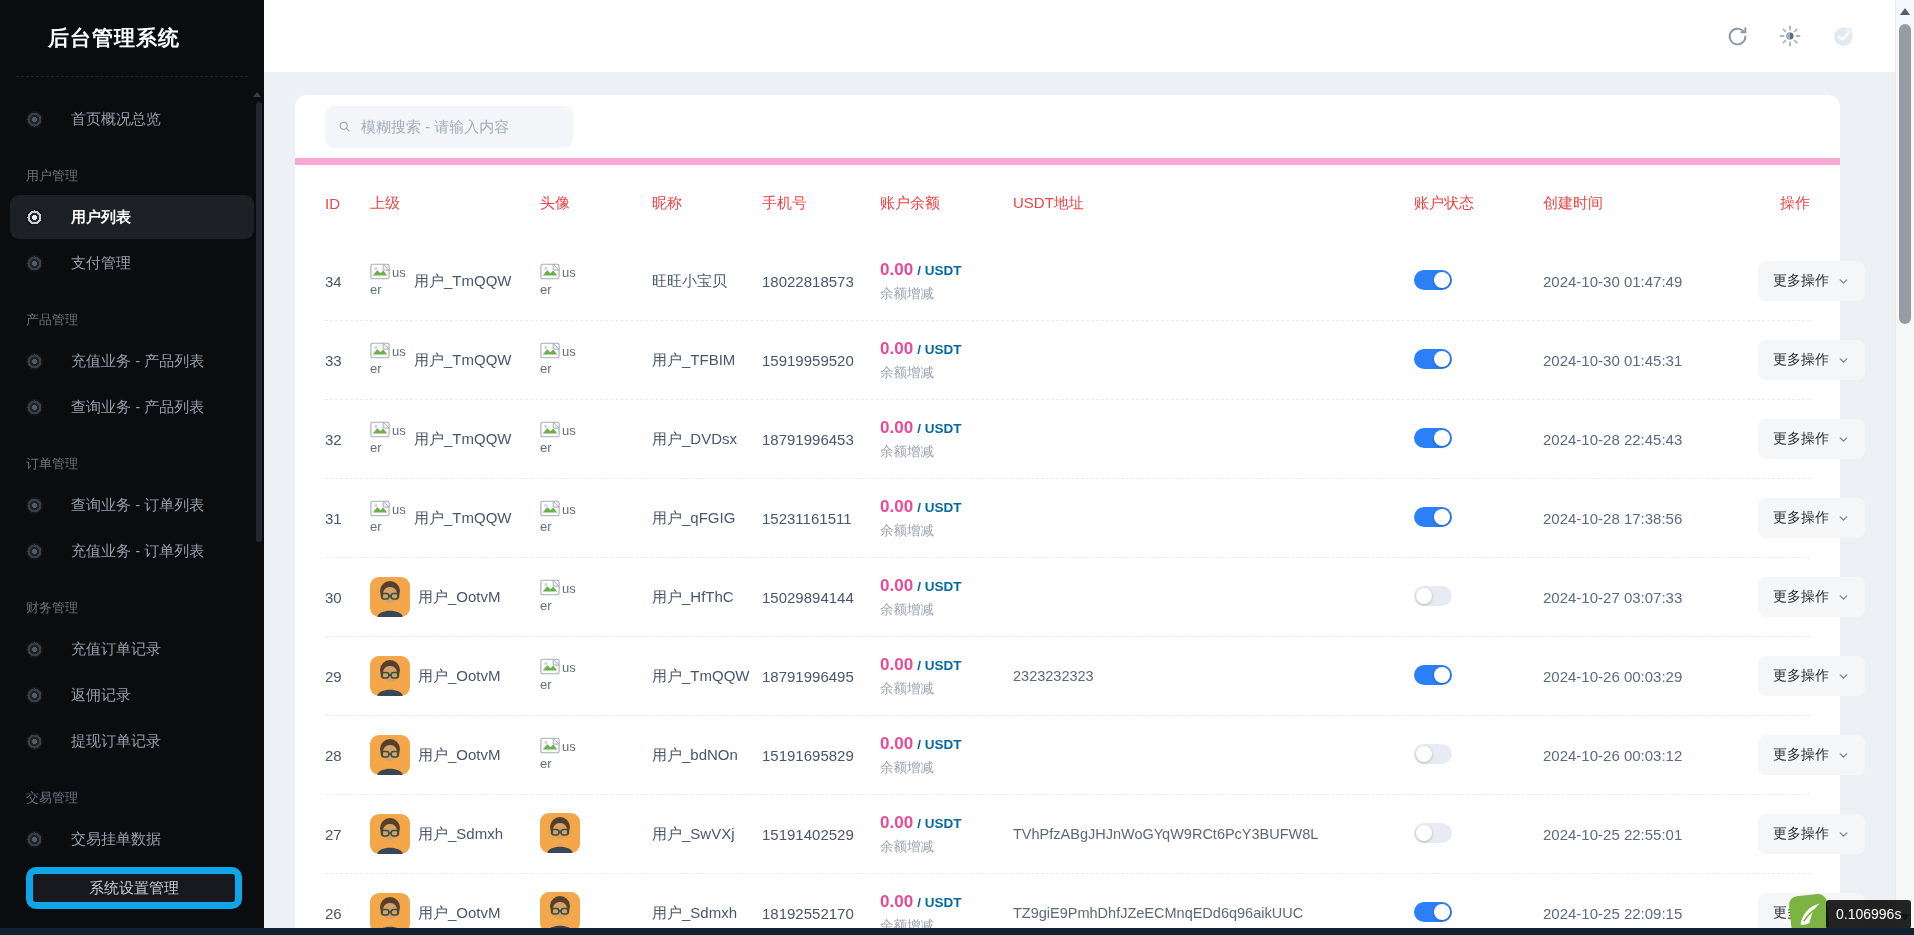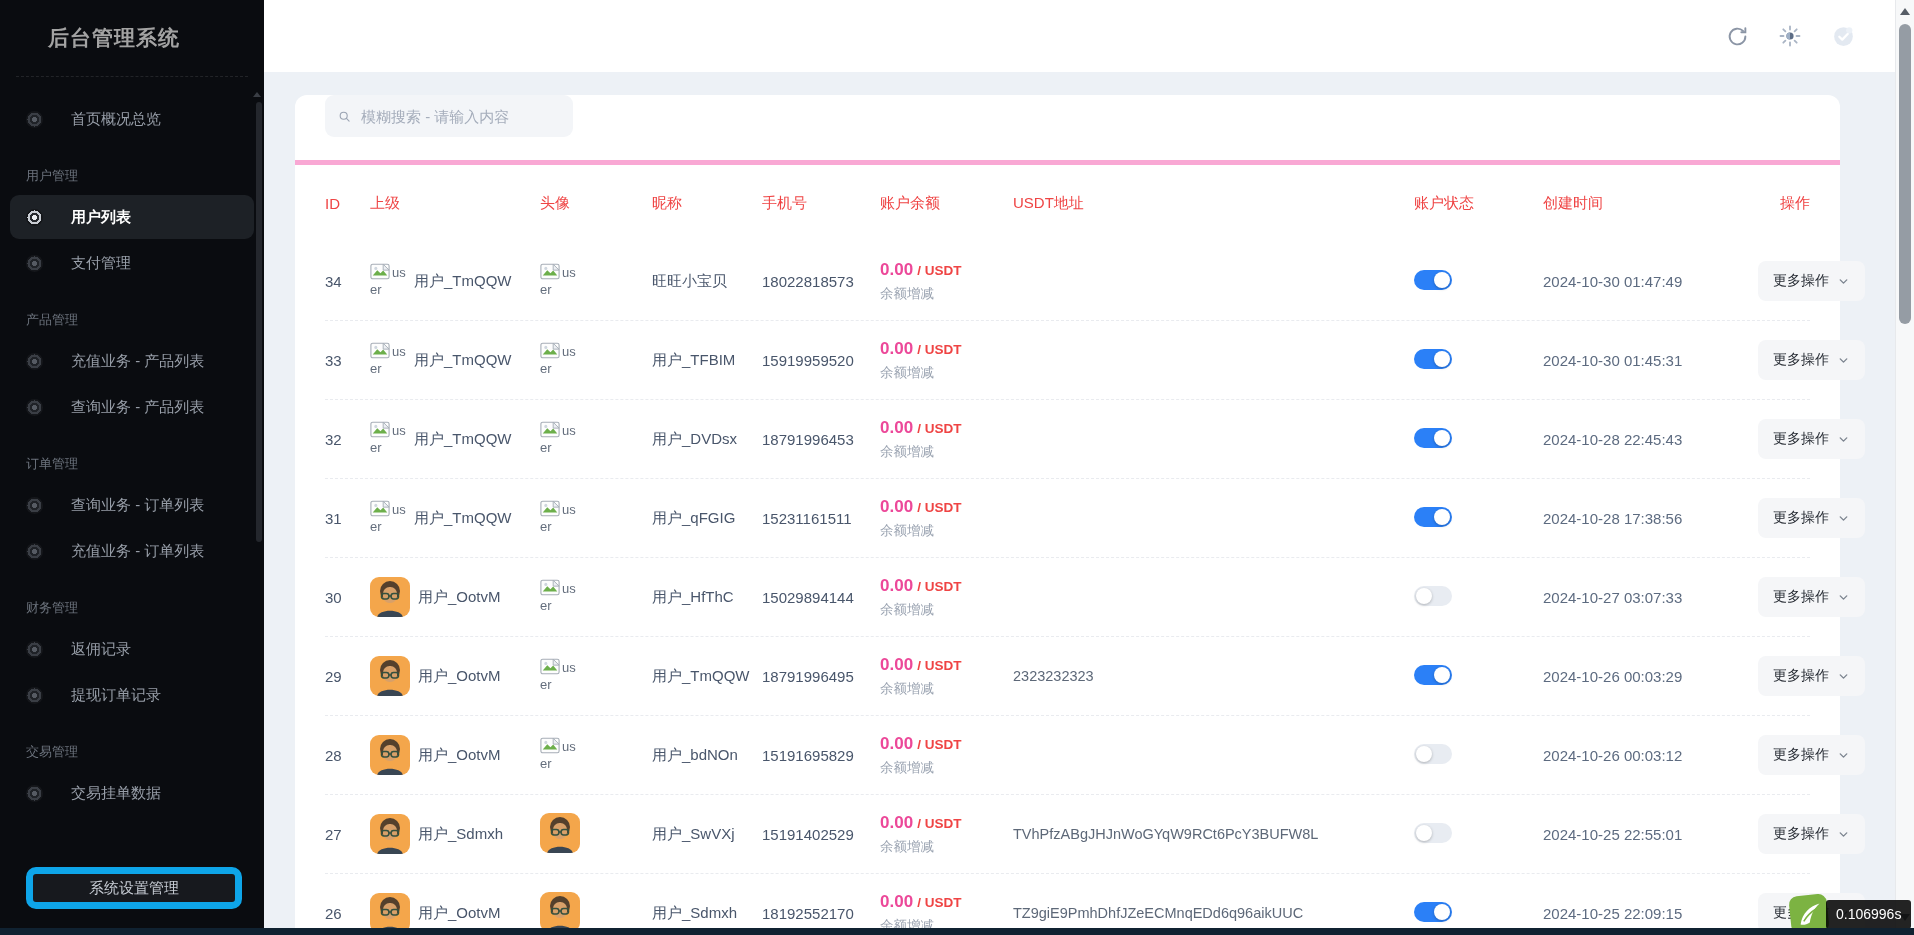--- a/index.html
+++ b/index.html
@@ -4,21 +4,21 @@
 <style>
   * { box-sizing: border-box; margin: 0; padding: 0; }
   html,body { width:1914px; height:935px; }
   body {
     position: relative; overflow: hidden;
     background:#edf1f6;
     font-family:"Liberation Sans","DejaVu Sans",sans-serif;
   }
   
   .sidebar { position:absolute; left:0; top:0; width:264px; height:935px; background:#0a0c10; z-index:5; }
-  .sidebar-title { padding:24px 0 0 48px; color:#a3a3a3; font-size:21px; font-weight:bold; letter-spacing:1px; }
+  .sidebar-title { padding:24px 0 0 48px; color:#ffffff; font-size:21px; font-weight:bold; letter-spacing:1px; }
   .sidebar-divider { margin:24px 16px 0 16px; border-top:1px dashed rgba(255,255,255,.10); }
   .nav { padding:18px 10px 0 10px; }
   .nav-item { display:flex; align-items:center; gap:28px; height:44px; padding:0 16px; margin-top:2px;
               border-radius:9px; color:#989fa9; font-size:15px; cursor:pointer; }
   .nav-item.active { background:#1d2126; color:#ffffff; font-weight:bold; }
   .nav-icon { width:17px; height:17px; flex:0 0 17px; border-radius:50%;
               background: radial-gradient(circle,#565b63 0 2.5px,#1f2227 2.5px 4.5px,#3a3e45 4.5px 7px,#15171b 7px); }
   .nav-item.active .nav-icon {
               background: radial-gradient(circle,#eceef1 0 2.5px,#26292e 2.5px 4.5px,#c9cdd4 4.5px 7px,#141619 7px); }
   .nav-section { color:#6c737d; font-size:13px; padding:26px 16px 8px 16px; }
@@ -30,40 +30,40 @@
   .sb-scroll-thumb { position:absolute; right:2px; top:102px; width:6px; height:440px; background:#24272d; border-radius:3px; }
   
   .main { position:absolute; left:264px; top:0; right:0; bottom:0; }
   .topbar { height:72px; background:#ffffff; position:relative; }
   .topbar-icons { position:absolute; right:58px; top:0; height:72px; display:flex; align-items:center; gap:27px; }
   .icon-btn { width:26px; height:26px; border:none; background:transparent; cursor:pointer; display:flex; align-items:center; justify-content:center; padding:0; }
   .icon-btn svg { display:block; }
   .icon-faded { opacity:.45; }
   
   .card { position:absolute; left:31px; top:95px; width:1545px; height:880px; background:#ffffff; border-radius:12px; }
-  .search-row { height:70px; display:flex; padding:0 30px; border-bottom:5px solid #f9a8d4; }
+  .search-row { height:70px; display:flex; align-items:center; padding:0 30px; border-bottom:7px solid #f9a8d4; }
   .search-box { width:248px; height:42px; background:#f3f5f8; border-radius:9px; display:flex; align-items:center; gap:10px; padding:0 13px; }
   .search-box input { flex:1; border:none; outline:none; background:transparent; font-size:15px; color:#3a4556; font-family:inherit; }
   .search-box input::placeholder { color:#a5adbb; }
   
   .table { padding:0 30px; }
   .tgrid { display:grid; grid-template-columns:45px 170px 112px 110px 118px 133px 401px 129px 215px 1fr; align-items:center; }
   .thead { height:77px; color:#ef4444; font-size:15px; }
   .thead .th:last-child { text-align:right; }
   .trow { height:79px; border-bottom:1px dashed #e9ebef; }
   .td { font-size:15px; color:#49566b; }
   .c-parent { display:flex; align-items:center; gap:8px; }
   .pname { color:#49566b; }
   .avatar { width:40px; height:40px; border-radius:9px; overflow:hidden; display:inline-block; flex:0 0 40px; }
   .avatar svg { display:block; }
   .broken-img { display:inline-block; width:36px; font-size:13px; line-height:1.3; color:#646e7d; word-break:break-all; }
   .broken-img svg { display:inline-block; vertical-align:-3px; margin-right:2px; }
   .c-balance .bal-line { white-space:nowrap; }
   .bal-num { font-size:17px; font-weight:bold; color:#ec4899; }
-  .bal-unit { font-size:13.5px; font-weight:600; color:#ef4444; }
+  .bal-unit { font-size:13.5px; font-weight:600; color:#0369a1; }
   .bal-link { display:inline-block; margin-top:5px; font-size:13.5px; color:#9aa3b1; cursor:pointer; }
   .c-usdt { color:#5d6878; font-size:14.5px; }
   .switch { width:38px; height:20px; border-radius:10px; background:#e8ecf2; position:relative; display:inline-block; cursor:pointer; }
   .switch .knob { position:absolute; top:2px; left:2px; width:16px; height:16px; border-radius:50%; background:#fff;
                   box-shadow:0 1px 3px rgba(0,0,0,.25); }
   .switch.on { background:#2b80f7; }
   .switch.on .knob { left:auto; right:2px; }
   .c-created { color:#5d6b80; }
   .c-action { text-align:right; }
   .more-btn { display:inline-flex; align-items:center; gap:8px; height:40px; padding:0 15px;
@@ -116,20 +116,24 @@
   <div class="nav-item">
     <span class="nav-icon"></span>
     <span class="nav-label">查询业务 - 订单列表</span>
   </div>
 
   <div class="nav-item">
     <span class="nav-icon"></span>
     <span class="nav-label">充值业务 - 订单列表</span>
   </div>
 <div class="nav-section">财务管理</div>
+  <div class="nav-item">
+    <span class="nav-icon"></span>
+    <span class="nav-label">充值订单记录</span>
+  </div>
 
   <div class="nav-item">
     <span class="nav-icon"></span>
     <span class="nav-label">返佣记录</span>
   </div>
 
   <div class="nav-item">
     <span class="nav-icon"></span>
     <span class="nav-label">提现订单记录</span>
   </div>

